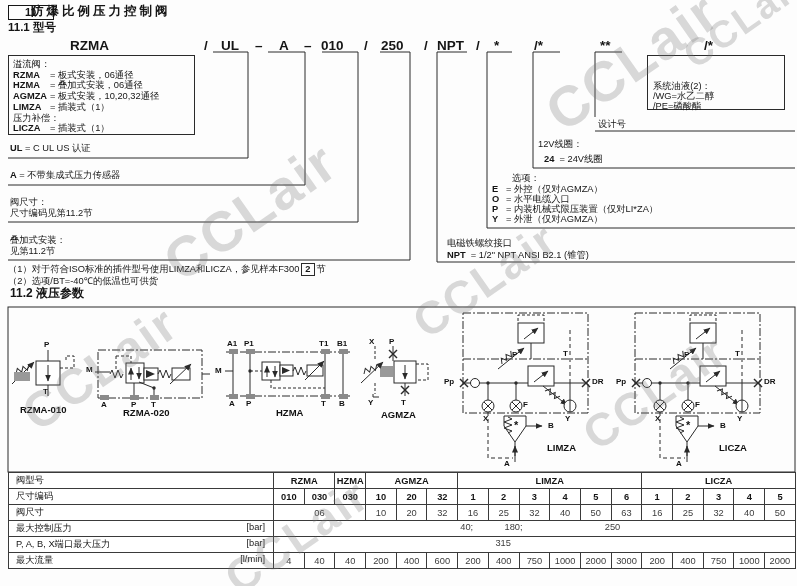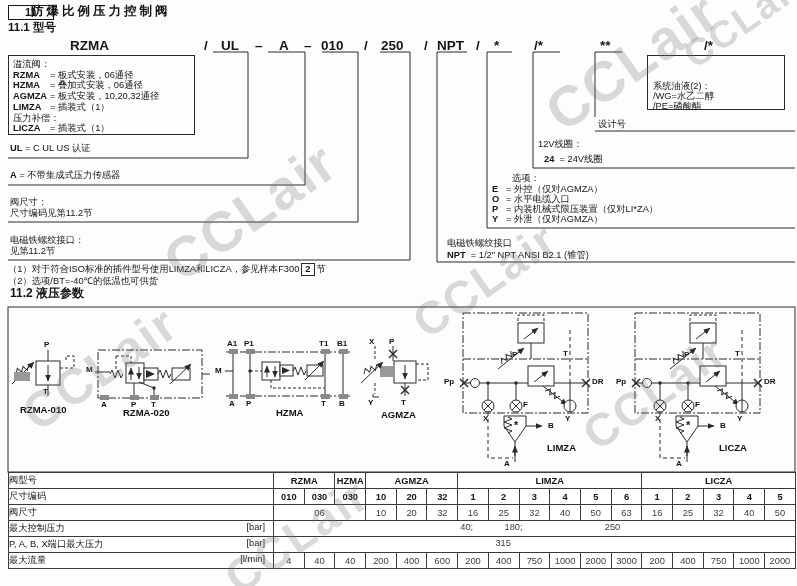--- a/index.html
+++ b/index.html
@@ -11,21 +11,21 @@
   .cap{position:absolute;font-size:9.5px;font-weight:bold;white-space:nowrap;color:#111}
   .box{position:absolute;border:1px solid #2a2a2a;box-sizing:border-box;background:transparent}
   .code{display:inline-block;min-width:37px;font-weight:bold}
   .optcode{display:inline-block;min-width:14px;font-weight:bold}
   .fn-box{display:inline-block;border:1px solid #2a2a2a;padding:0 3px;font-weight:bold;margin:0 2px}
   .wm{position:absolute;font-weight:bold;color:rgba(120,120,120,0.27);transform:rotate(-35deg);transform-origin:left center;letter-spacing:2px;pointer-events:none;z-index:5}
   svg.art{position:absolute;left:0;top:0;z-index:1}
   .txt-layer{position:absolute;left:0;top:0;width:100%;height:100%;z-index:3}
   table.spec{position:absolute;left:8px;top:472px;width:787px;border-collapse:collapse;table-layout:fixed;font-size:9.3px;z-index:3;background:#fff}
   .spec td{border:1px solid #3a3a3a;height:15px;padding:0;text-align:center;overflow:hidden;color:#151515}
-  .spec td.lbl{text-align:left;padding:0 8px 0 0}
+  .spec td.lbl{text-align:left;padding:0 8px 0 7px}
   .spec .unit{float:right;color:#222}
   .spec .g{color:#3c3c3c}
   .rel{position:relative;width:100%;height:100%}
   .pv{position:absolute;top:1px;transform:translateX(-50%);color:#3c3c3c}
   .star{position:absolute;font-size:11px;font-weight:bold;color:#111}
 </style>
 </head>
 <body>
 
 <div class="page">
@@ -208,21 +208,21 @@
       <div><span class="code">AGMZA</span><span>= 板式安装，10,20,32通径</span></div>
       <div><span class="code">LIMZA</span><span>= 插装式（1）</span></div>
       <div><span>压力补偿：</span></div>
       <div><span class="code">LICZA</span><span>= 插装式（1）</span></div>
     </div>
 
     <span class="t" style="left:10px;top:143px"><span class="b">UL</span> <span>= C UL US 认证</span></span>
     <span class="t" style="left:10px;top:170px"><span class="b">A</span> <span>= 不带集成式压力传感器</span></span>
     <span class="t" style="left:10px;top:197px">阀尺寸：</span>
     <span class="t" style="left:10px;top:208px">尺寸编码见第11.2节</span>
-    <span class="t" style="left:10px;top:235px">电磁铁螺纹接口：</span>
+    <span class="t" style="left:10px;top:235px">叠加式安装：</span>
     <span class="t" style="left:10px;top:246px">见第11.2节</span>
 
     <span class="t" style="left:538px;top:139px">12V线圈：</span>
     <span class="t" style="left:544px;top:154px"><span class="b">24</span>&nbsp;&nbsp;<span>= 24V线圈</span></span>
 
     <span class="t" style="left:512px;top:173px">选项：</span>
     <span class="t" style="left:492px;top:184px"><span class="optcode">E</span><span>= 外控（仅对AGMZA）</span></span>
     <span class="t" style="left:492px;top:194px"><span class="optcode">O</span><span>= 水平电缆入口</span></span>
     <span class="t" style="left:492px;top:204px"><span class="optcode">P</span><span>= 内装机械式限压装置（仅对LI*ZA）</span></span>
     <span class="t" style="left:492px;top:214px"><span class="optcode">Y</span><span>= 外泄（仅对AGMZA）</span></span>

